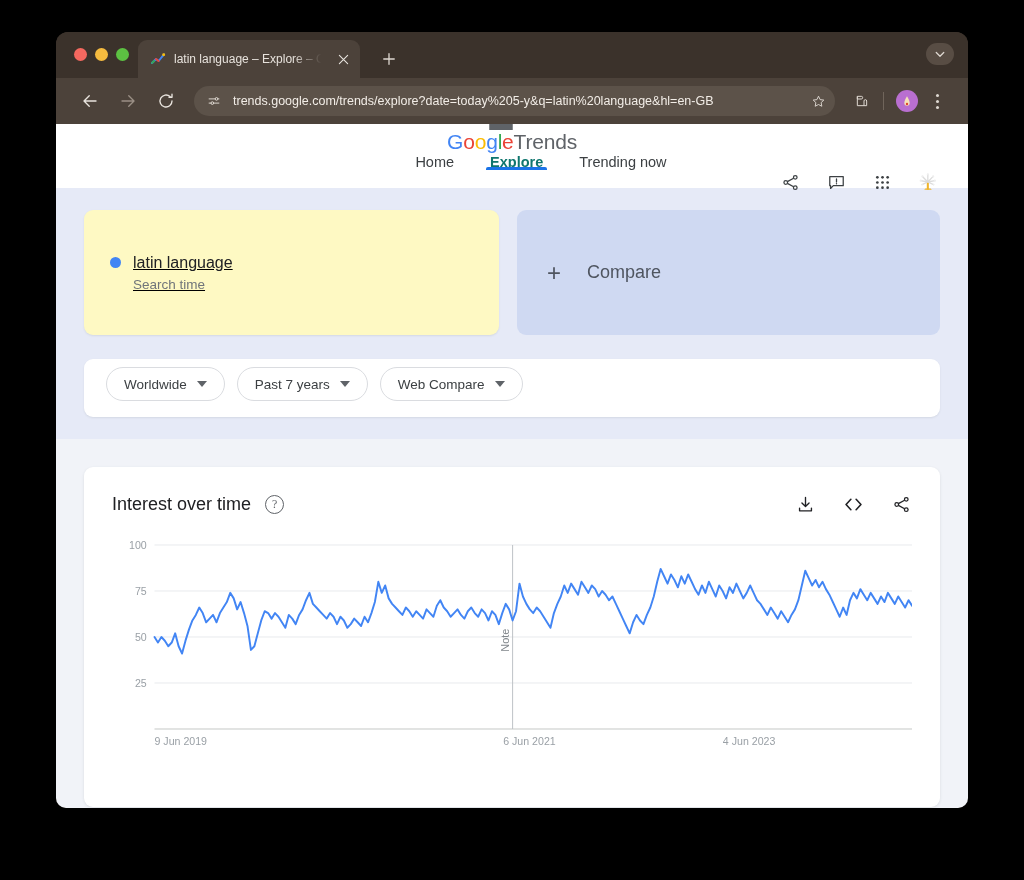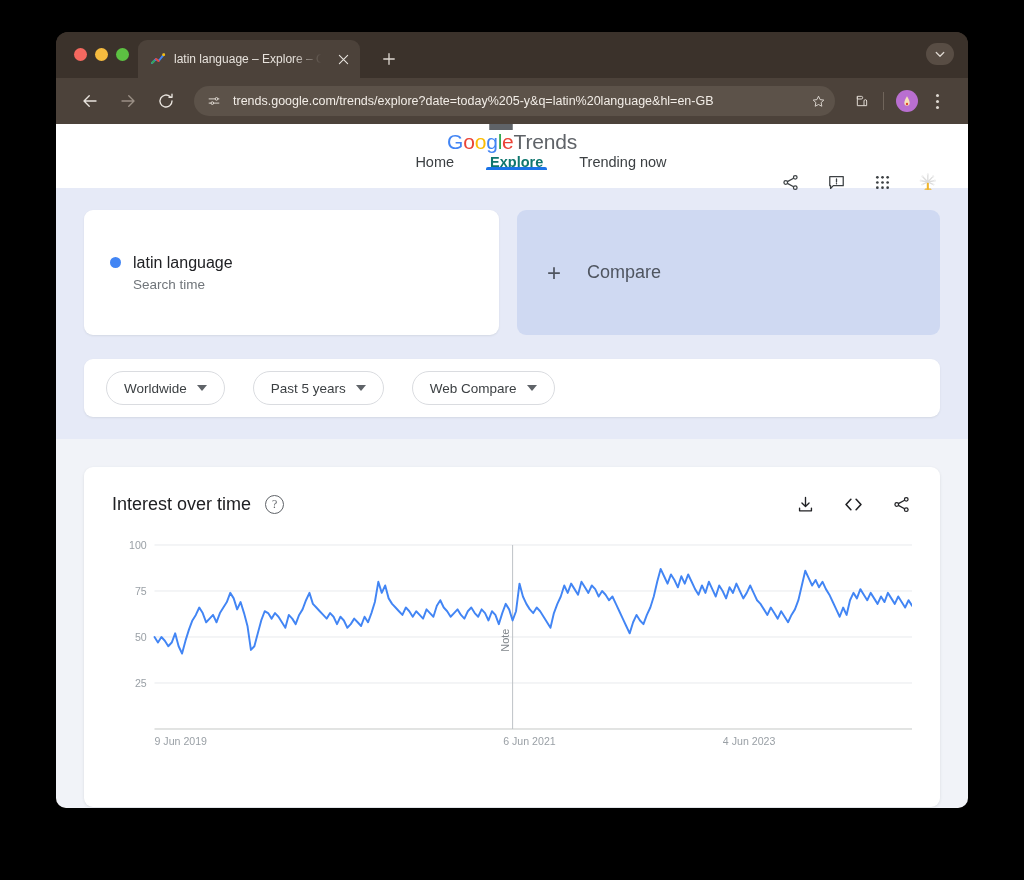--- a/index.html
+++ b/index.html
@@ -125,41 +125,42 @@
     content: ""; position: absolute; left: -4px; right: -4px; bottom: 0;
     height: 3px; background: #1a73e8; border-radius: 2px 2px 0 0;
   }
   .hicons { margin-left: auto; display: flex; align-items: center; gap: 22px; }
   .hicon { width: 24px; height: 24px; display: flex; align-items: center; justify-content: center; color: #3c4043; }
 
   
   .querysection { background: #e6eaf7; padding: 22px 28px 24px; }
   .qrow { display: flex; gap: 18px; }
   .qcard {
-    flex: 1; background: #ffffff; border-radius: 9px; height: 125px;
+    flex: 1; background: #fef9c3; border-radius: 9px; height: 125px;
     display: flex; align-items: center; padding: 0 26px;
     box-shadow: 0 1px 2px rgba(60,64,67,.10);
+    text-decoration: underline;
   }
   .qterm { display: flex; flex-direction: column; gap: 5px; }
   .qline1 { display: flex; align-items: center; gap: 12px; }
   .qdot { width: 11px; height: 11px; border-radius: 50%; background: #4285F4; }
   .qname { font-size: 16px; color: #202124; }
   .qtype { font-size: 13.5px; color: #70757a; padding-left: 23px; }
   .ccard {
     flex: 1; background: #cfd9f2; border-radius: 9px; height: 125px;
     display: flex; align-items: center; padding: 0 30px; gap: 26px;
   }
   .cplus { font-size: 24px; font-weight: 300; color: #4f5560; line-height: 1; }
   .clabel { font-size: 18px; color: #4f5560; }
 
   
   .filterwrap { background: #e6eaf7; padding: 0 28px 22px; }
   .filterbar {
     background: #fff; border-radius: 9px; height: 58px;
-    display: flex; align-items: center; padding: 16px 22px; gap: 28px;
+    display: flex; padding: 8px 22px; gap: 12px;
     box-shadow: 0 1px 2px rgba(60,64,67,.10);
   }
   .chip {
     height: 34px; border: 1px solid #dadce0; border-radius: 17px;
     display: flex; align-items: center; gap: 10px; padding: 0 17px;
     font-size: 13.5px; color: #3c4043; background: #fff; white-space: nowrap;
   }
   .caret {
     width: 0; height: 0; border-left: 5px solid transparent;
     border-right: 5px solid transparent; border-top: 6px solid #5f6368;
@@ -374,21 +375,21 @@
         </div>
       </div>
 
       <div class="filterwrap">
         <div class="filterbar">
           <div class="chip">
             <span>Worldwide</span>
             <span class="caret"></span>
           </div>
           <div class="chip">
-            <span>Past 5 years</span>
+            <span>Past 7 years</span>
             <span class="caret"></span>
           </div>
           <div class="chip">
             <span>Web Compare</span>
             <span class="caret"></span>
           </div>
         </div>
       </div>
 
       <div class="chartwrap">

